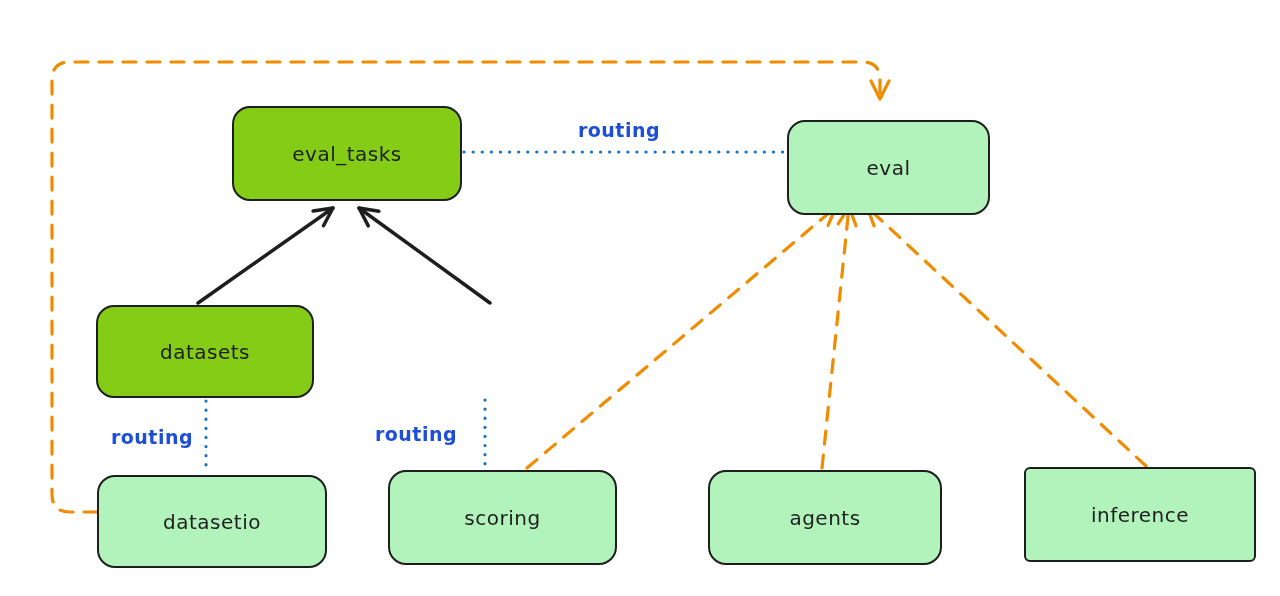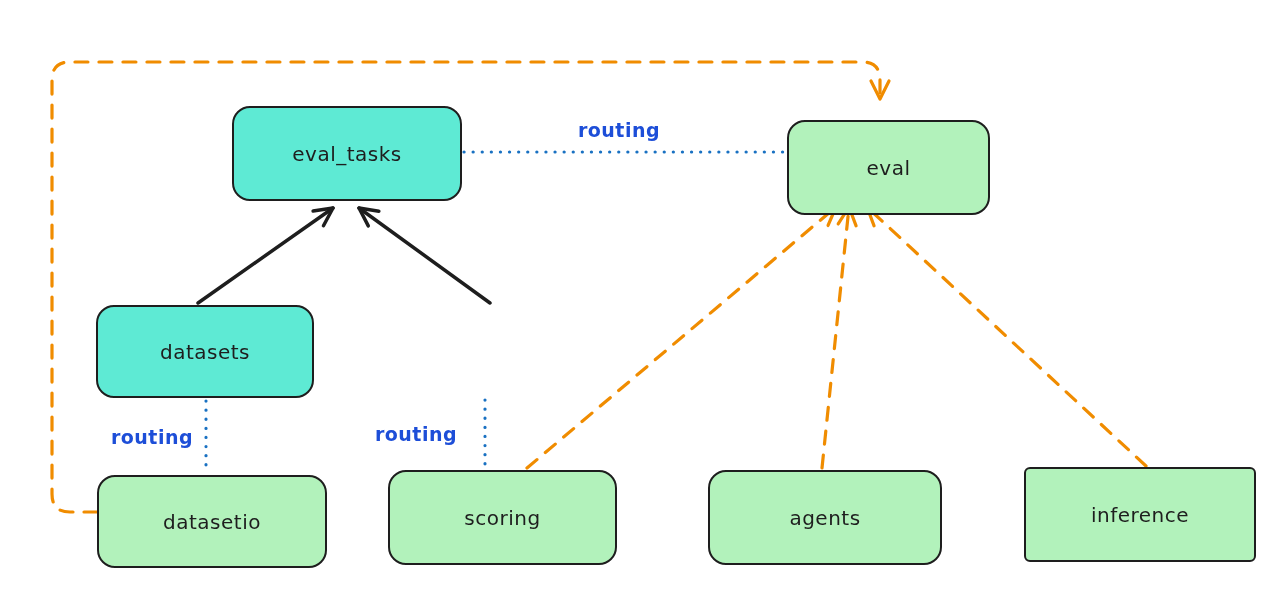--- a/index.html
+++ b/index.html
@@ -26,21 +26,21 @@
     box-sizing: border-box;
     border: 2.5px solid #1e1e1e;
     border-radius: 18px;
     display: flex;
     align-items: center;
     justify-content: center;
     font-size: 20px;
     color: #1e1e1e;
     letter-spacing: 0.5px;
   }
-  .node.blue  { background: #5eead4; }
+  .node.blue  { background: #84cc16; }
   .node.green { background: #b2f2bb; }
   .edge-label {
     position: absolute;
     transform: translate(-50%, -50%);
     color: #1d4ed8;
     font-size: 19px;
     font-weight: bold;
     letter-spacing: 0.5px;
     white-space: nowrap;
   }

